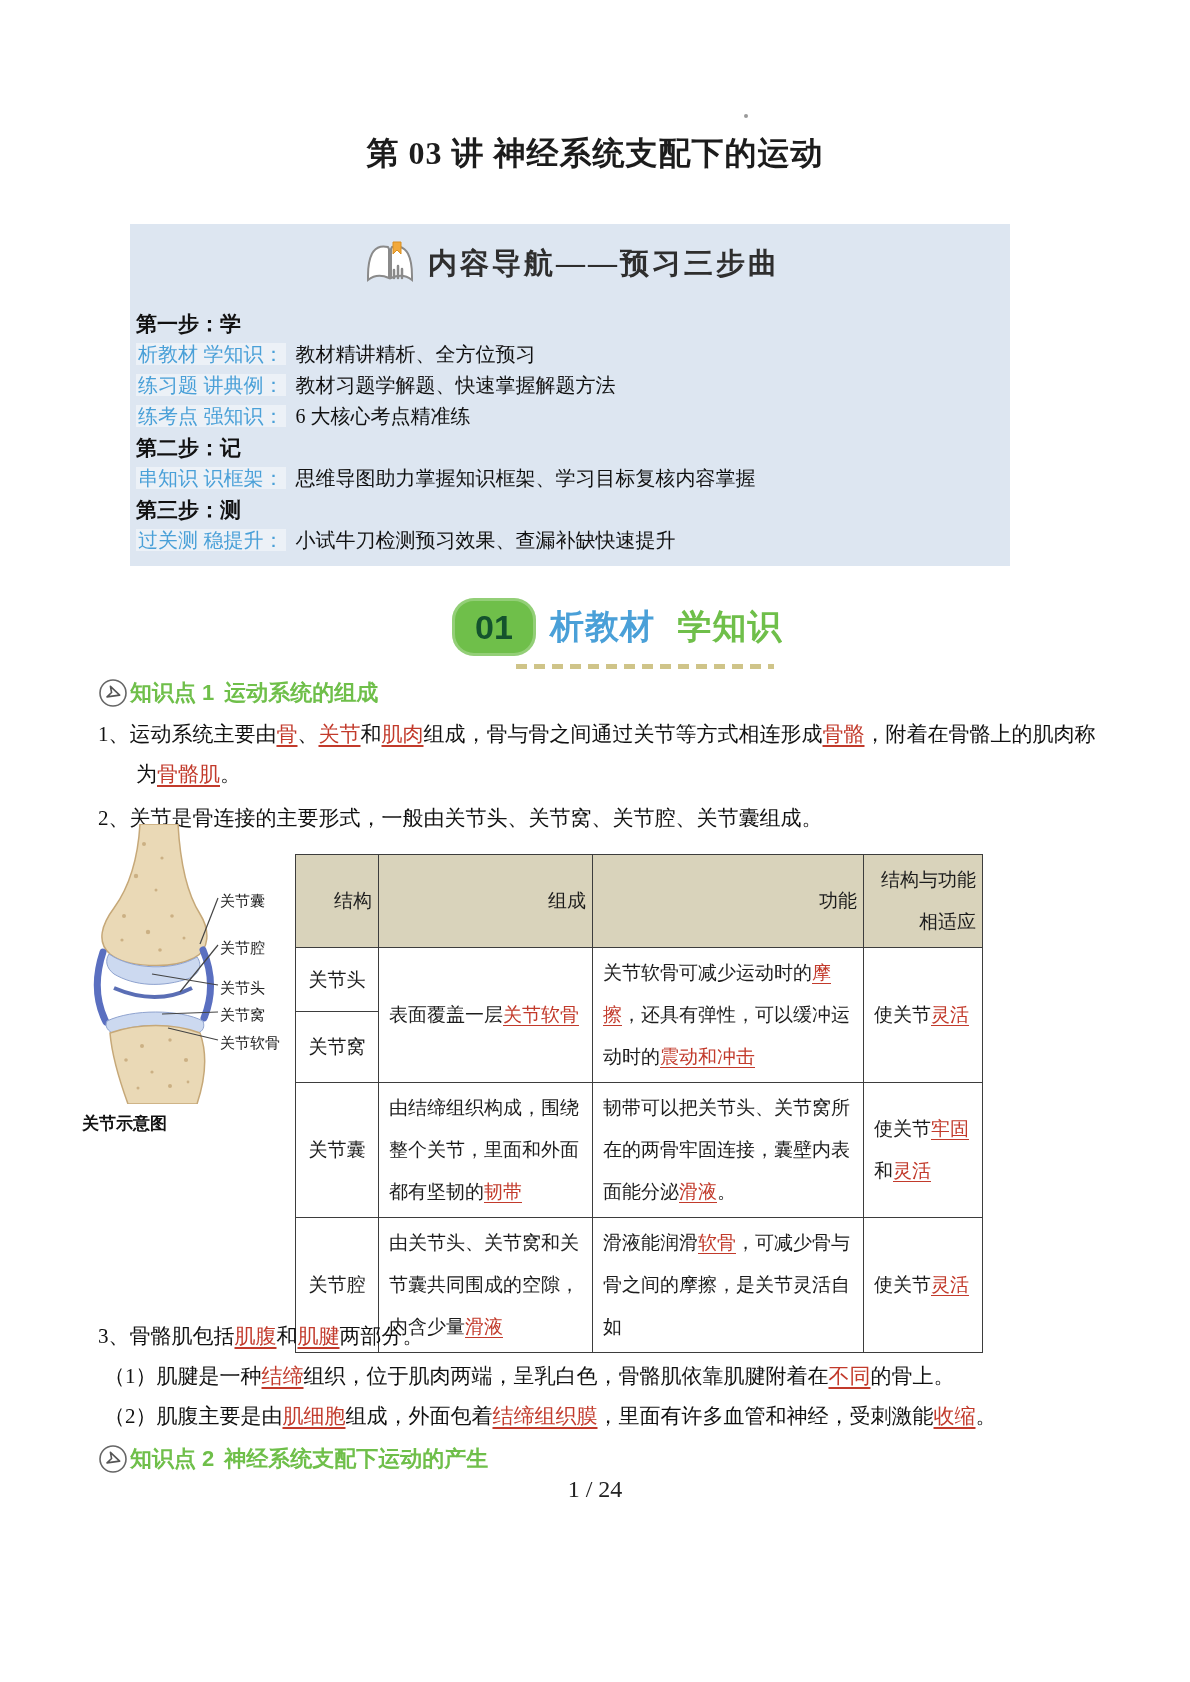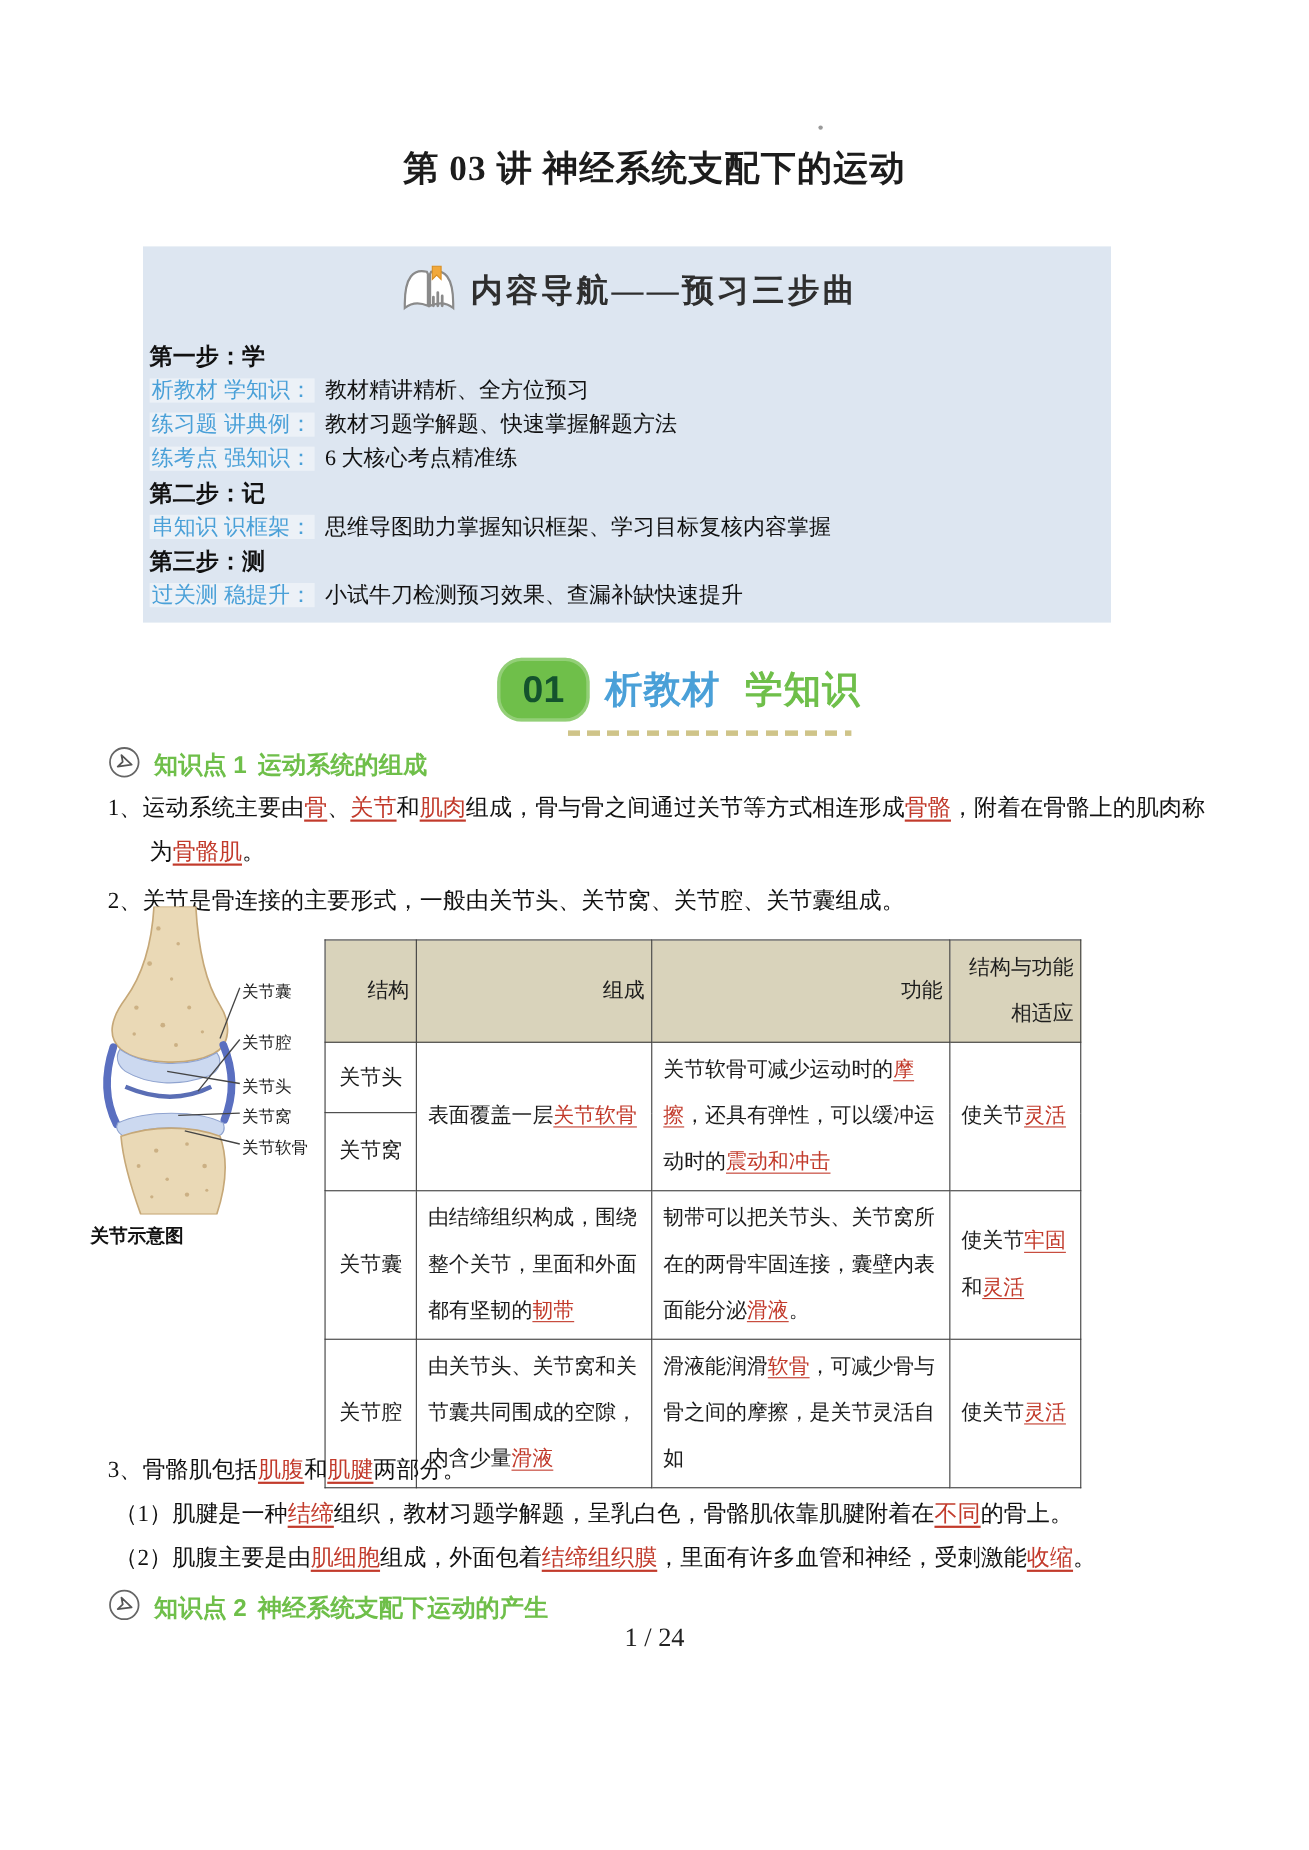--- a/index.html
+++ b/index.html
@@ -68,21 +68,21 @@
     font-family:"Liberation Sans","DejaVu Sans",sans-serif;letter-spacing:1px;}
   .badge-title .t1{color:var(--accent-blue);}
   .badge-title .t2{color:var(--accent-green);margin-left:12px;}
   .badge-dashes{
     position:absolute;left:516px;top:664px;width:258px;height:5px;
     background:repeating-linear-gradient(90deg,#cfc489 0 11px,transparent 11px 18px);
   }
 
   
   .kp-heading{
-    position:absolute;display:flex;align-items:center;gap:12px;
+    position:absolute;display:flex;gap:2px;
   }
   .kp1{left:98px;top:678px;}
   .kp2{left:98px;top:1444px;}
   .kp-text{
     color:var(--accent-green);font-weight:bold;font-size:22px;
     font-family:"Liberation Sans","DejaVu Sans",sans-serif;
   }
   .kp-text .kp-num{margin-right:10px;}
 
   
@@ -268,21 +268,21 @@
   <tr class="tr-r3">
     <td class="c-struct">关节腔</td>
     <td><span>由关节头、关节窝和关节囊共同围成的空隙，内含少量</span><span class="term">滑液</span></td>
     <td><span>滑液能润滑</span><span class="term">软骨</span><span>，可减少骨与骨之间的摩擦，是关节灵活自如</span></td>
     <td><span>使关节</span><span class="term">灵活</span></td>
   </tr>
 </tbody>
   </table>
 
 <div class="para p3"><span>3、骨骼肌包括</span><span class="term">肌腹</span><span>和</span><span class="term">肌腱</span><span>两部分。</span></div>
-<div class="para p4"><span>（1）肌腱是一种</span><span class="term">结缔</span><span>组织，教材习题学解题，呈乳白色，骨骼肌依靠肌腱附着在</span><span class="term">不同</span><span>的骨上。</span></div>
+<div class="para p4"><span>（1）肌腱是一种</span><span class="term">结缔</span><span>组织，位于肌肉两端，呈乳白色，骨骼肌依靠肌腱附着在</span><span class="term">不同</span><span>的骨上。</span></div>
 <div class="para p5"><span>（2）肌腹主要是由</span><span class="term">肌细胞</span><span>组成，外面包着</span><span class="term">结缔组织膜</span><span>，里面有许多血管和神经，受刺激能</span><span class="term">收缩</span><span>。</span></div>
 
 <div class="kp-heading kp2">
   <span>
     <svg width="30" height="30" viewBox="0 0 30 30">
       <circle cx="15" cy="15" r="13" fill="#ffffff" stroke="#666" stroke-width="1.6"></circle>
       <polygon points="10.5,9.5 22,15 10.5,20.5 13.5,15" fill="none" stroke="#555" stroke-width="1.6" stroke-linejoin="round" transform="rotate(18 15 15)"></polygon>
     </svg>
   </span>
   <span class="kp-text">

